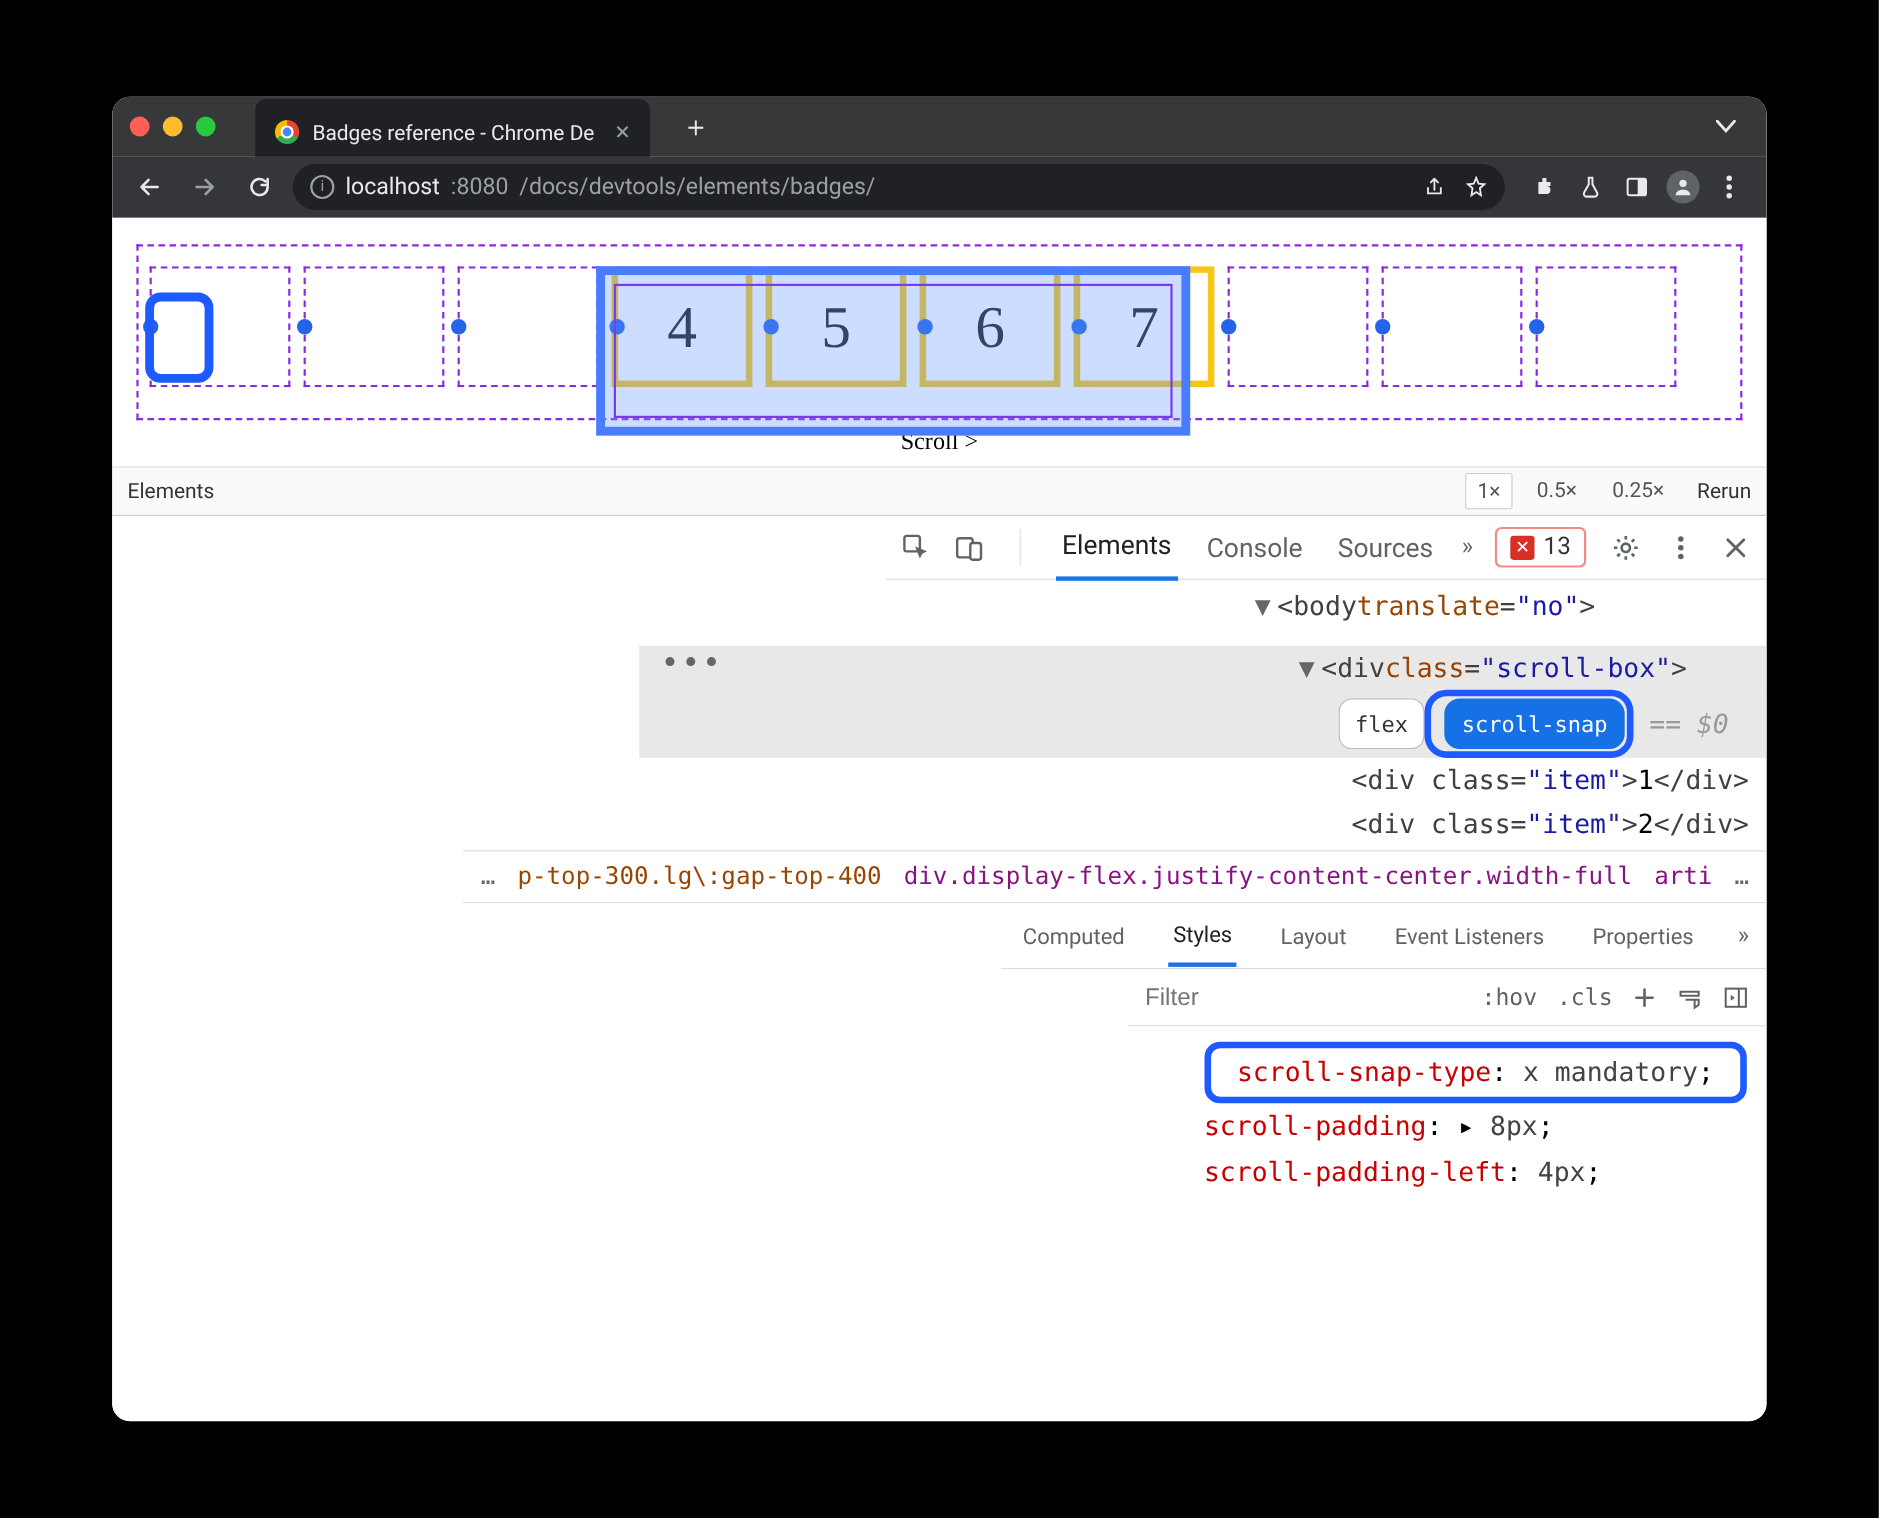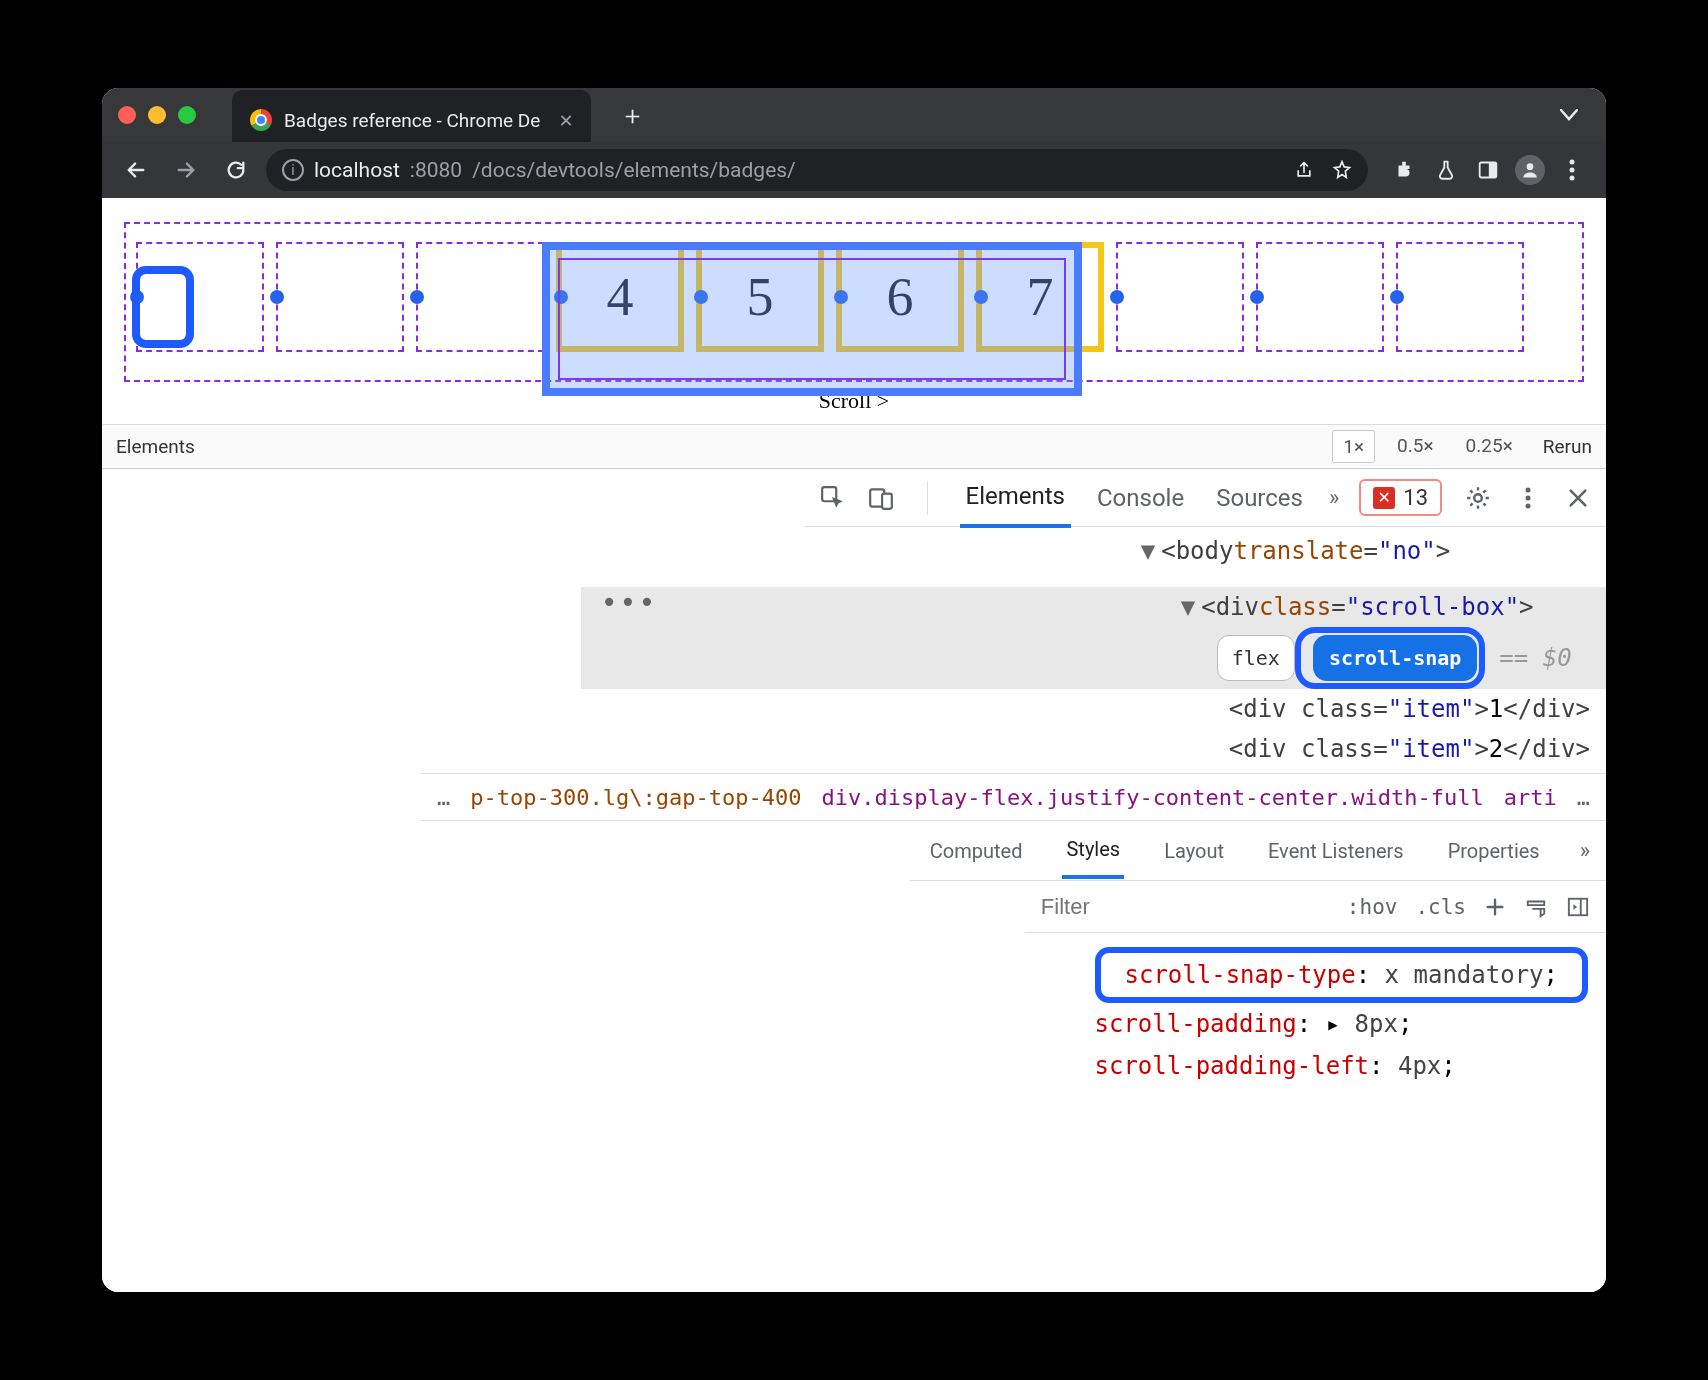--- a/index.html
+++ b/index.html
@@ -64,21 +64,21 @@
 
 
 .dom { font-family: Menlo, Monaco, monospace; font-size: 24px; padding: 4px 0; line-height: 40px; flex: 0 0 auto; overflow: hidden; }
 .dom .row { padding: 0 16px; white-space: nowrap; display: flex; align-items: center; }
 .dom .purple { color: #404040; }
 .dom .attr { color: #994500; }
 .dom .val { color: #1a1aa6; }
 .dom .selected { background: #e8e8e8; }
 .dom .arrow { color: #666; margin-right: 6px; }
 .badge-chip { background: #fff; border: 1px solid #bbb; border-radius: 12px; padding: 2px 14px; font-size: 20px; font-family: Menlo, monospace; color: #333; margin-left: 16px; }
-.snap-chip { background: #1671e6; color: #fff; border-radius: 14px; padding: 3px 16px; font-size: 20px; font-family: Menlo, monospace; margin-left: 10px; font-weight: bold; }
+.snap-chip { background: #1671e6; color: #fff; border-radius: 14px; padding: 3px 16px; font-size: 20px; font-family: Menlo, monospace; margin-left: 10px; }
 .snap-ring { border: 6px solid #1e5bff; border-radius: 20px; padding: 2px; display: inline-flex; }
 .eq0 { color: #999; font-style: italic; margin-left: 14px; }
 .dots-h { color: #666; padding: 12px 20px; font-size: 28px; letter-spacing: 2px; }
 
 
 .crumbs { border-top: 1px solid #ddd; border-bottom: 1px solid #ddd; height: 48px; display: flex; align-items: center; padding: 0 16px; font-family: Menlo, monospace; font-size: 22px; gap: 20px; color: #666; white-space: nowrap; overflow: hidden; }
 .crumbs .c1 { color: #994500; }
 .crumbs .c2 { color: #881280; }
 
 

